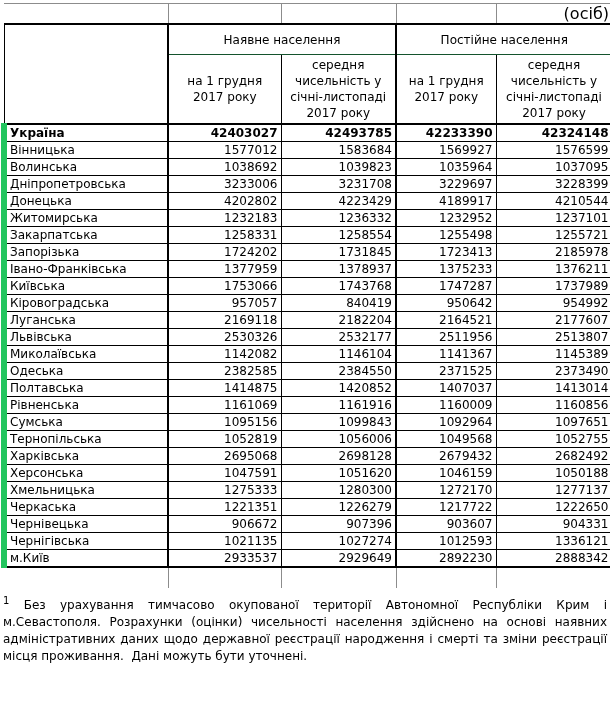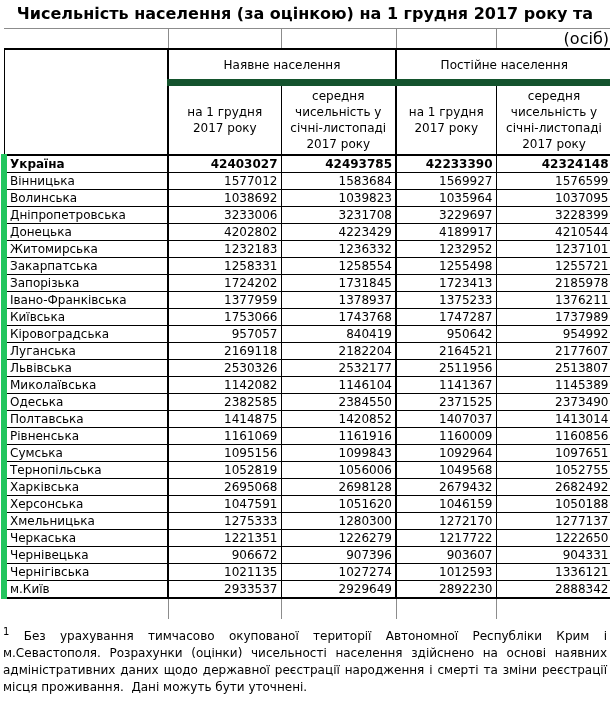--- a/index.html
+++ b/index.html
@@ -46,21 +46,21 @@
   tr.units td.units-cell{text-align:right;}
   
   th.corner{
     border-top:2px solid #000;
     border-left:1px solid #000;
     border-right:2px solid #000;
     border-bottom:2px solid #000;
   }
   th.group{
     border-top:2px solid #000;
-    border-bottom:7px solid #14532d;
+    border-bottom:1px solid #14532d;
     text-align:center;
     height:29px;
   }
   th.group.g1{border-left:2px solid #000;border-right:2px solid #000;}
   th.group.g2{border-left:2px solid #000;border-right:1px solid #000;}
   th.sub{
     border-bottom:2px solid #000;
     text-align:center;
     height:66px;
     line-height:16px;
@@ -97,21 +97,20 @@
     font-size:12px;
     line-height:17px;
     text-align:justify;
   }
   .footnote sup{font-size:10px;}
 </style>
 </head>
 <body>
 
 <div class="title">
-  <div>Чисельність населення (за оцінкою) на 1 грудня 2017 року та</div>
 </div>
 
 <table>
   <colgroup>
     <col class="c1">
       <col class="c2">
       <col class="c3">
       <col class="c4">
       <col class="c5">
   </colgroup>

